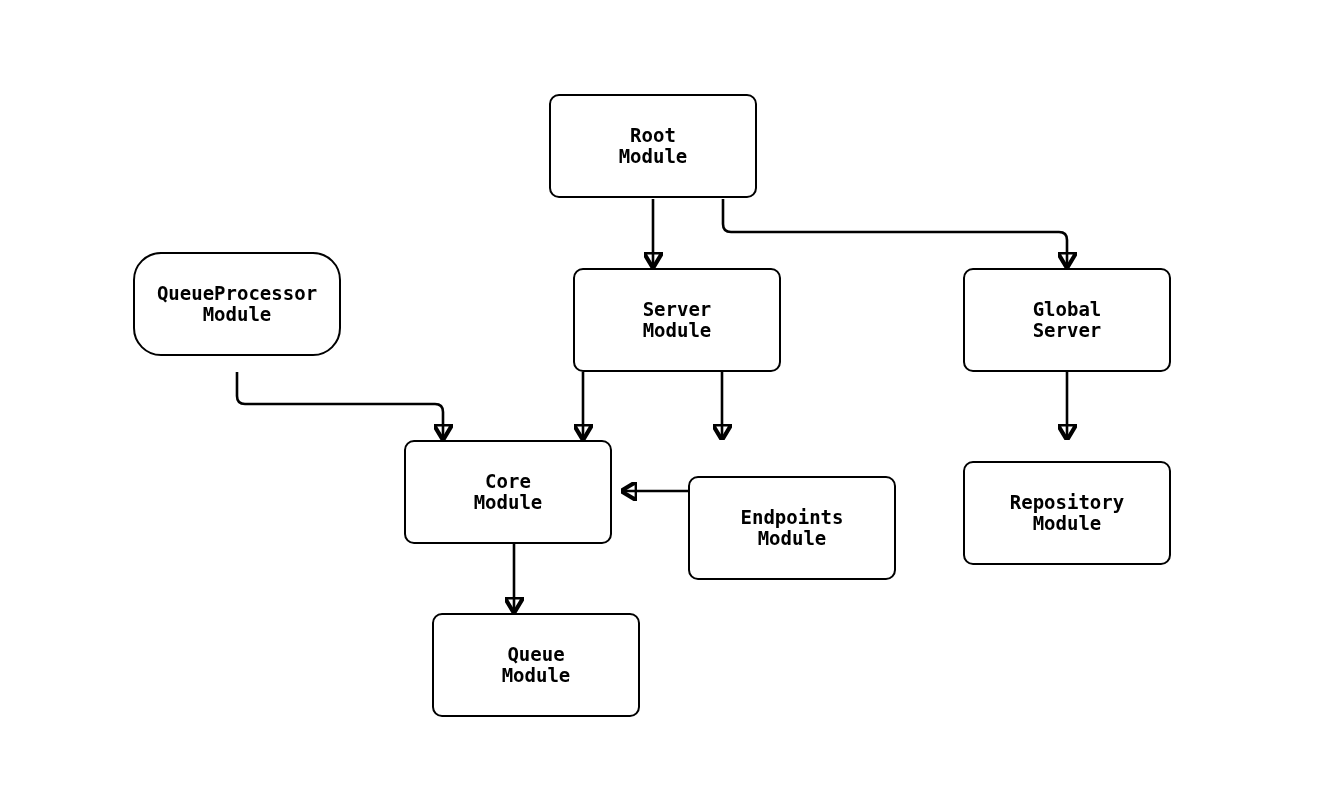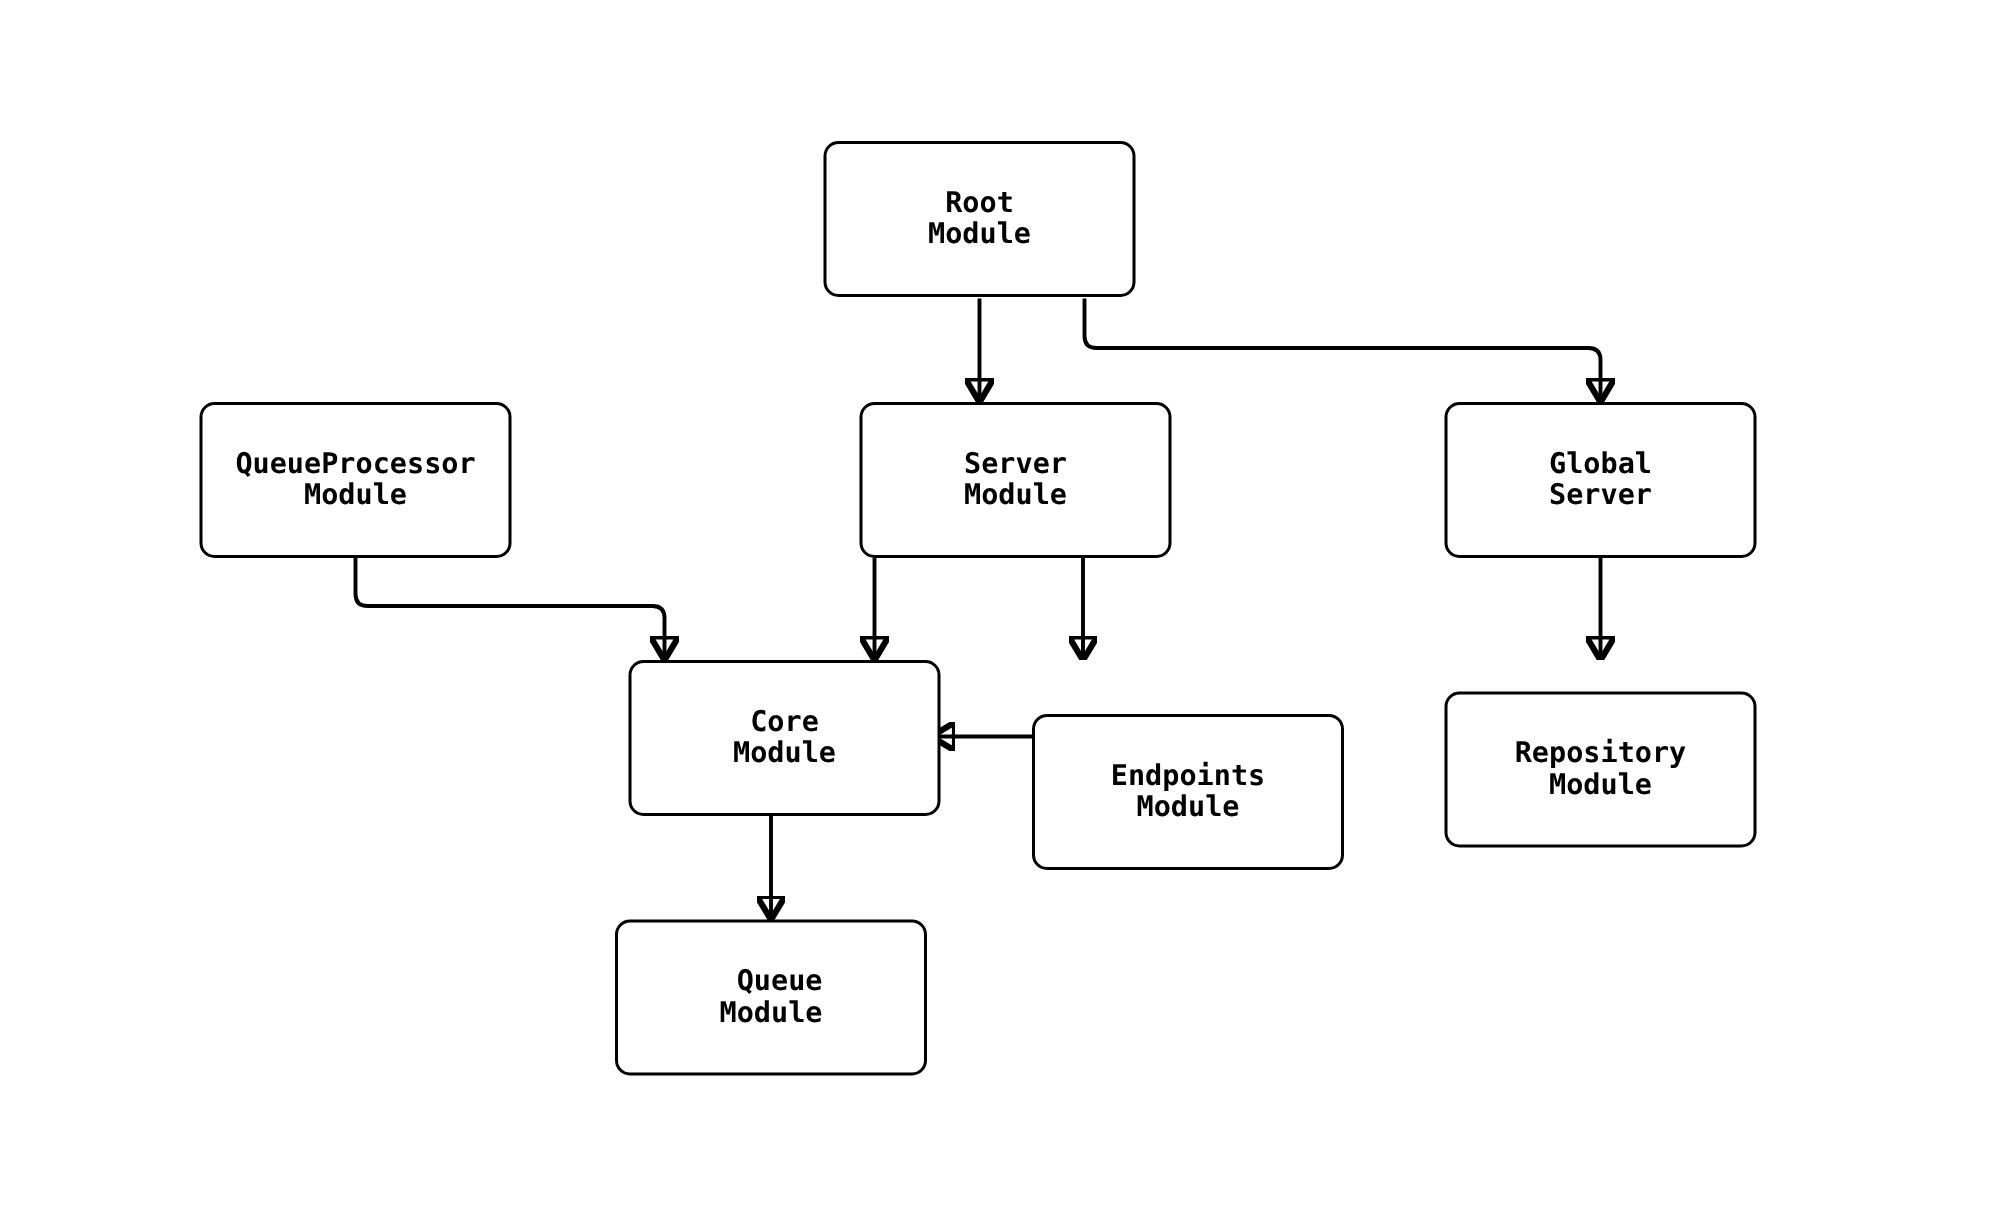--- a/index.html
+++ b/index.html
@@ -63,34 +63,34 @@
     <path d="M583 372 V437" marker-end="url(#arrow)"></path>
     <path d="M722 372 V437" marker-end="url(#arrow)"></path>
     <path d="M688 491 H624" marker-end="url(#arrow)"></path>
     <path d="M1067 372 V437" marker-end="url(#arrow)"></path>
     <path d="M514 544 V610" marker-end="url(#arrow)"></path>
   </svg>
 
   <div class="node" style="left:549px; top:94px;">Root
 Module</div>
 
-  <div class="node" style="left:133px; top:268px;">QueueProcessor
+  <div class="node" style="left:133px; top:252px;border-radius:28px;">QueueProcessor
 Module</div>
 
   <div class="node" style="left:573px; top:268px;">Server
 Module</div>
 
   <div class="node" style="left:963px; top:268px;">Global
 Server</div>
 
-  <div class="node" style="left:419px; top:440px;">Core
+  <div class="node" style="left:404px; top:440px;">Core
 Module</div>
 
   <div class="node" style="left:688px; top:440px;margin-top:36px;">Endpoints
 Module</div>
 
   <div class="node" style="left:963px; top:440px;margin-top:21px;">Repository
 Module</div>
 
-  <div class="node" style="left:410px; top:613px;text-align:right;">Queue
+  <div class="node" style="left:432px; top:613px;">Queue
 Module</div>
 
 </div>
 
 </body></html>

